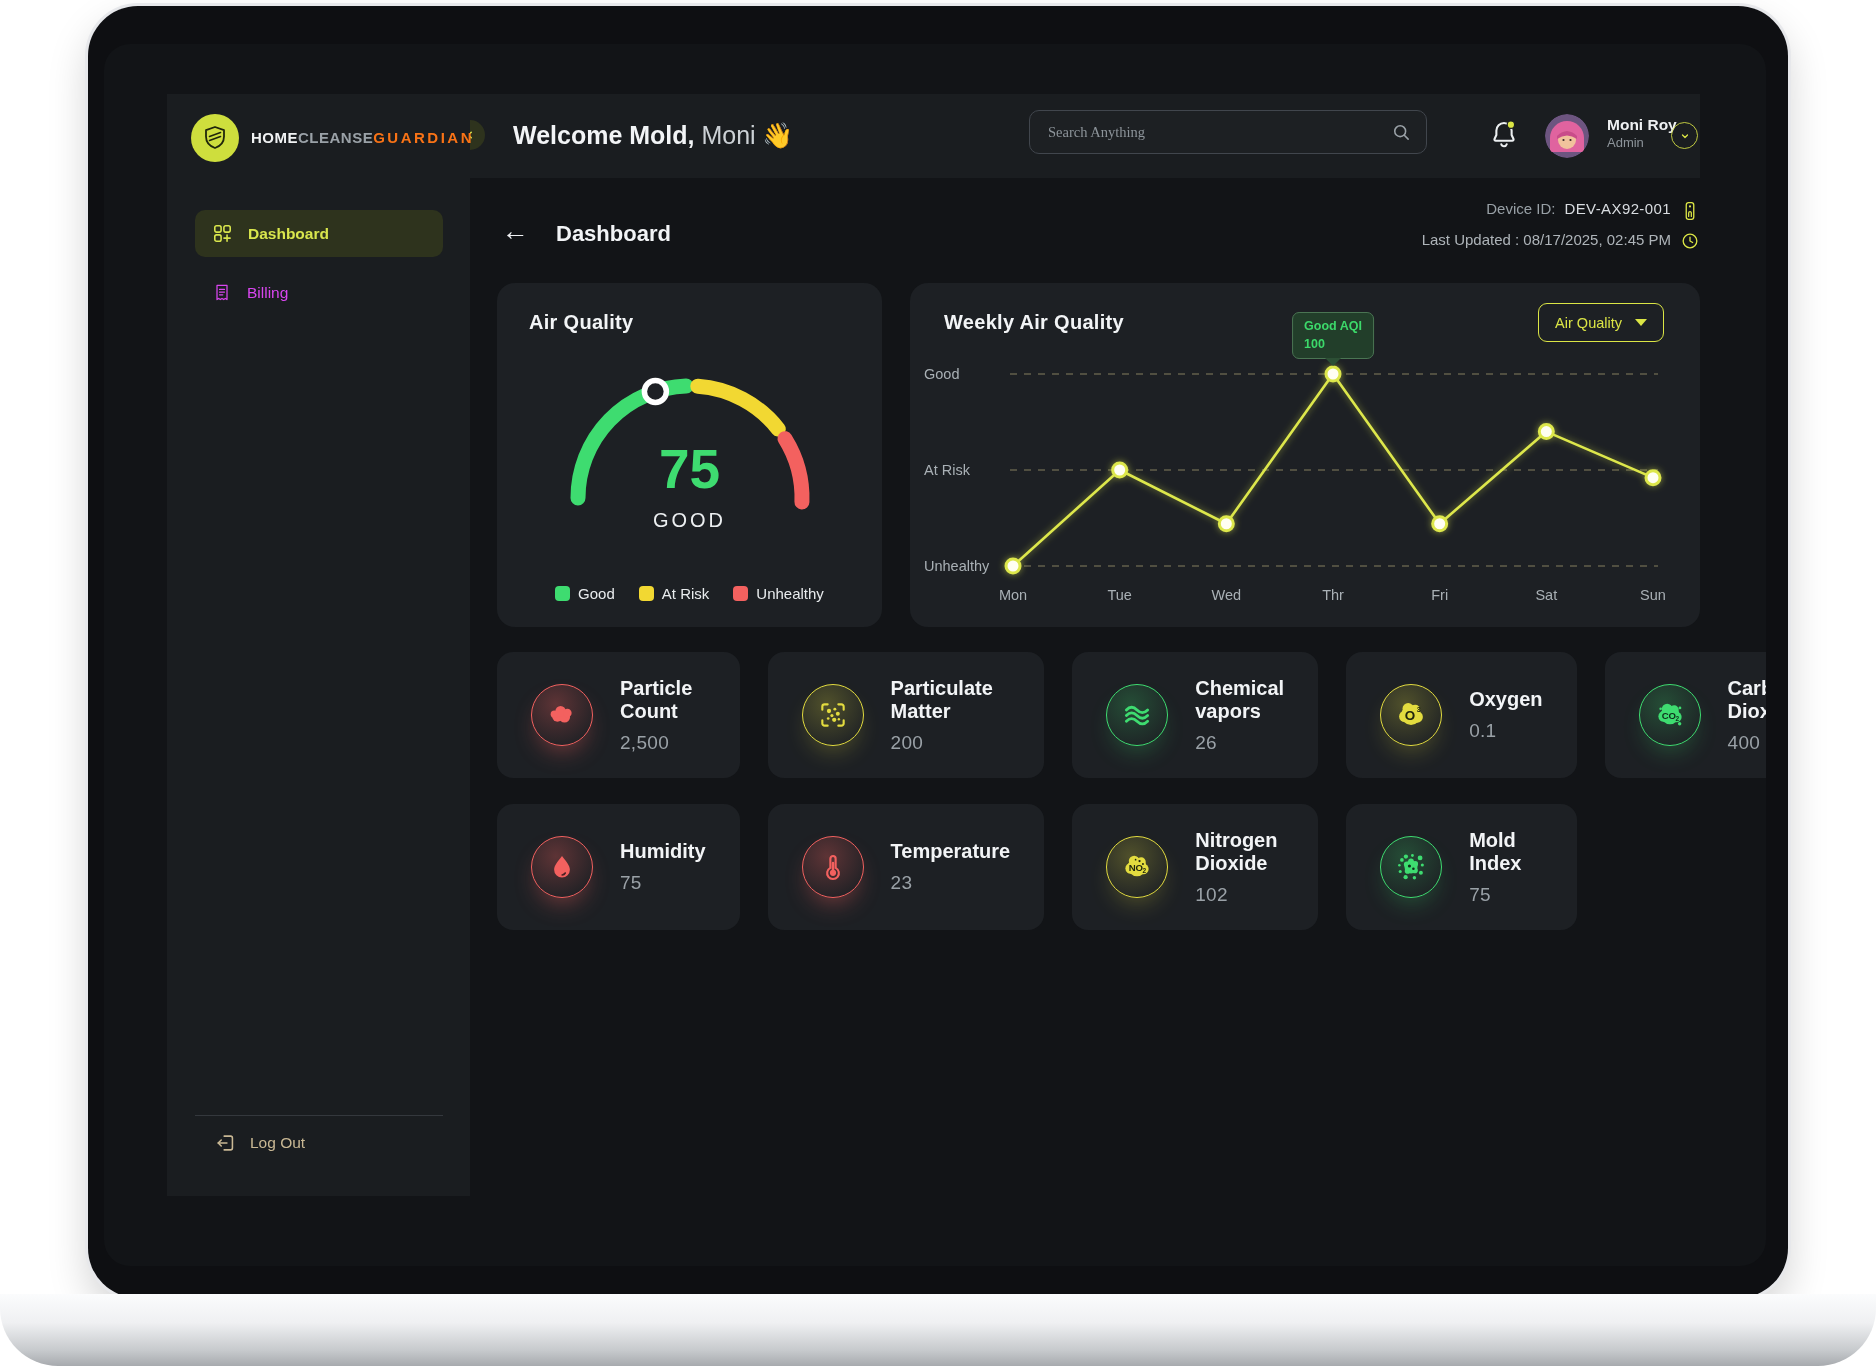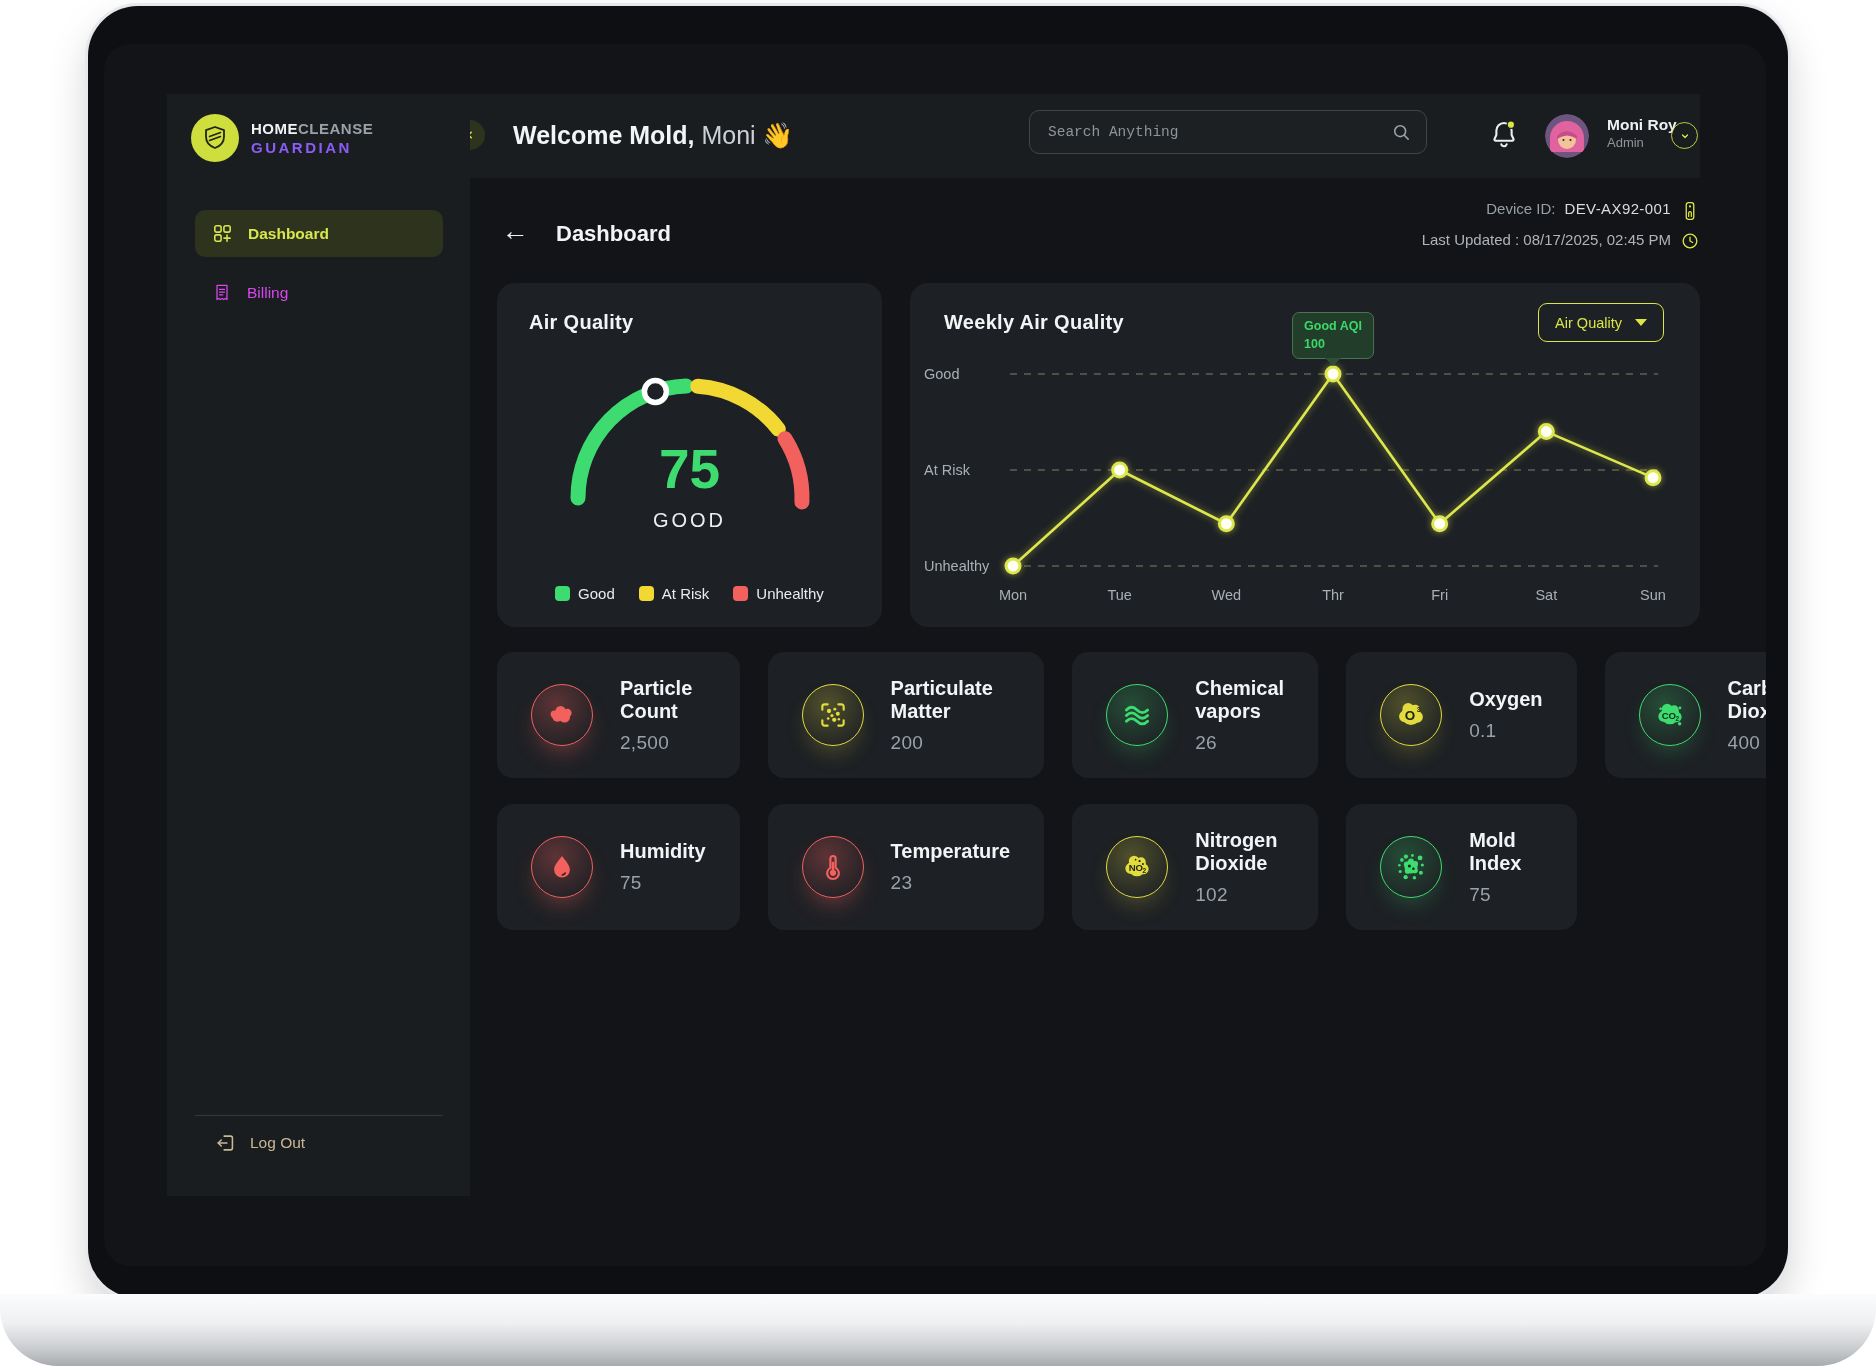--- a/index.html
+++ b/index.html
@@ -15,44 +15,44 @@
   .app{position:absolute;left:16px;top:38px;width:1662px;height:1222px;background:#121417;
        border-radius:26px;overflow:hidden}
 
   
   .topbar{position:absolute;left:63px;top:50px;width:1533px;height:84px;background:#1a1d20}
   .sidebar{position:absolute;left:63px;top:50px;width:303px;height:1102px;background:#1a1d20}
 
   
   .brand{position:absolute;left:24px;top:20px;display:flex;align-items:center;gap:12px}
   .logo-circle{width:48px;height:48px;border-radius:50%;background:#cede3d;display:flex;align-items:center;justify-content:center}
-  .brand-text{display:flex;flex-direction:column;line-height:1.28}
+  .brand-text{display:flex;flex-direction:row;line-height:1.28}
   .brand-l1{font-size:15px;font-weight:bold;color:#f1f3f4;letter-spacing:.5px}
   .brand-l1 .lt{color:#9aa1a7;font-weight:bold}
-  .brand-l2{font-size:15px;font-weight:bold;color:#8b5cf6;letter-spacing:2.5px}
+  .brand-l2{font-size:15px;font-weight:bold;color:#f97316;letter-spacing:2.5px}
   .nav{position:absolute;left:28px;top:116px;width:248px}
   .nav-item{display:flex;align-items:center;gap:15px;height:47px;padding:0 17px;border-radius:10px;
             color:#d946ef;font-size:15.5px;margin-bottom:12px;cursor:pointer}
   .nav-item.active{background:#2e331d;color:#d9e64d;font-weight:bold}
   .nav-item svg{flex:0 0 auto}
   .side-divider{position:absolute;left:28px;width:248px;top:1021px;height:1px;background:#34383d}
   .logout{position:absolute;left:48px;top:1038px;display:flex;align-items:center;gap:13px;
           color:#c9b894;font-size:15.5px;cursor:pointer}
 
   
   .collapse-btn{position:absolute;left:288px;top:26px;width:30px;height:30px;border-radius:50%;
                 background:#2e331d;display:flex;align-items:center;justify-content:center;cursor:pointer}
   .welcome{position:absolute;left:346px;top:27px;font-size:25px;color:#f2f4f6;white-space:nowrap}
   .welcome .bold{font-weight:bold}
   .welcome .name{color:#ccd1d5}
   .searchbox{position:absolute;left:862px;top:16px;width:398px;height:44px;box-sizing:border-box;
              border:1px solid #41464d;border-radius:10px;background:rgba(255,255,255,.015);
              display:flex;align-items:center;padding:0 14px 0 16px;gap:10px}
   .searchbox input{flex:1;background:transparent;border:none;outline:none;color:#dfe3e6;font-size:14.5px;
-                   font-family:Liberation Mono, monospace}
+                   font-family:Liberation Serif, serif}
   .searchbox input::placeholder{color:#8d949a}
   .bell{position:absolute;left:1322px;top:25px;width:30px;height:32px;cursor:pointer}
   .avatar{position:absolute;left:1378px;top:20px;width:44px;height:44px;border-radius:50%;overflow:hidden;cursor:pointer}
   .user-text{position:absolute;left:1440px;top:21px;line-height:1.3}
   .user-name{font-size:15.5px;color:#eef0f2;font-weight:bold}
   .user-role{font-size:13px;color:#8d949a}
   .user-caret{position:absolute;left:1504px;top:28px;width:27px;height:27px;border-radius:50%;
               border:1.3px solid rgba(219,229,69,.85);box-sizing:border-box;display:flex;align-items:center;justify-content:center;cursor:pointer}
 
   

